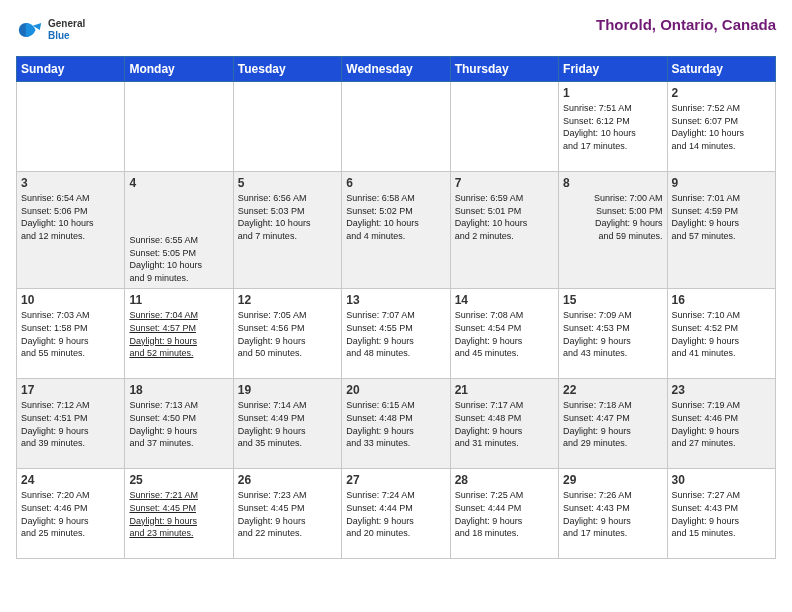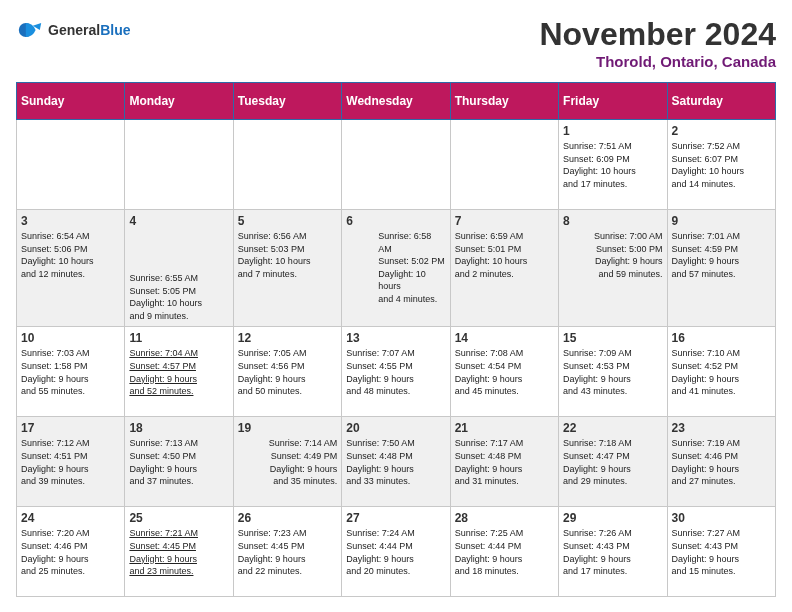--- a/index.html
+++ b/index.html
@@ -16,22 +16,22 @@
       align-items: flex-start;
       margin-bottom: 12px;
     }
     .logo {
       display: flex;
       align-items: center;
       gap: 4px;
     }
     .logo-text {
       display: flex;
-      flex-direction: row;
-      font-size: 14px;
+      flex-direction: column;
+      font-size: 10px;
       font-weight: bold;
       line-height: 1.2;
     }
     .logo-text .general { color: #333; }
     .logo-text .blue { color: #1a6fbd; }
     .logo-icon {
       width: 28px;
       height: 28px;
     }
     .title-block {
@@ -46,25 +46,25 @@
       font-size: 15px;
       font-weight: bold;
       color: #701a75;
     }
     table {
       width: 100%;
       border-collapse: collapse;
       table-layout: fixed;
     }
     thead tr th {
-      background-color: #be185d;
+      background-color: #1d4ed8;
       color: #fff;
       font-size: 12px;
       font-weight: bold;
-      padding: 11px 4px;
+      padding: 5px 4px;
       text-align: left;
       border: 1px solid #2d6aa8;
     }
     tbody tr td {
       border: 1px solid #c8c8c8;
       vertical-align: top;
       padding: 4px;
       font-size: 9.5px;
       color: #333;
       height: 90px;
@@ -98,21 +98,20 @@
       <circle cx="14" cy="20" r="10" fill="#1a6fbd"></circle>
       <path d="M14 10 Q24 10 28 20 Q24 30 14 30" fill="#1a8fdf"></path>
       <path d="M24 14 L36 10 L34 20 Z" fill="#1a8fdf"></path>
     </svg>
     <div class="logo-text">
       <span class="general">General</span>
       <span class="blue">Blue</span>
     </div>
   </div>
   <div class="title-block">
-    <h1>November 2024</h1>
     <h2>Thorold, Ontario, Canada</h2>
   </div>
 </div>
 
 <table>
   <thead>
     <tr>
     <th>Sunday</th>
         <th>Monday</th>
         <th>Tuesday</th>
@@ -125,21 +124,21 @@
   <tbody>
   <tr>
         <td class="empty-cell"></td>
         <td class="empty-cell"></td>
         <td class="empty-cell"></td>
         <td class="empty-cell"></td>
         <td class="empty-cell"></td>
         <td>
           <div class="day-number">1</div>
           <div class="day-info" style="white-space: pre-line;">Sunrise: 7:51 AM
-Sunset: 6:09 PM
+Sunset: 6:12 PM
 Daylight: 10 hours
 and 17 minutes.</div>
         </td>
         <td>
           <div class="day-number">2</div>
           <div class="day-info" style="white-space: pre-line;">Sunrise: 7:52 AM
 Sunset: 6:07 PM
 Daylight: 10 hours
 and 14 minutes.</div>
         </td>
@@ -161,21 +160,21 @@
         </td>
         <td>
           <div class="day-number">5</div>
           <div class="day-info" style="white-space: pre-line;">Sunrise: 6:56 AM
 Sunset: 5:03 PM
 Daylight: 10 hours
 and 7 minutes.</div>
         </td>
         <td>
           <div class="day-number">6</div>
-          <div class="day-info" style="white-space: pre-line; margin-left: 32px;">Sunrise: 6:58 AM
+          <div class="day-info" style="white-space: pre-line;">Sunrise: 6:58 AM
 Sunset: 5:02 PM
 Daylight: 10 hours
 and 4 minutes.</div>
         </td>
         <td>
           <div class="day-number">7</div>
           <div class="day-info" style="white-space: pre-line;">Sunrise: 6:59 AM
 Sunset: 5:01 PM
 Daylight: 10 hours
 and 2 minutes.</div>
@@ -256,28 +255,28 @@
         </td>
         <td>
           <div class="day-number">18</div>
           <div class="day-info" style="white-space: pre-line;">Sunrise: 7:13 AM
 Sunset: 4:50 PM
 Daylight: 9 hours
 and 37 minutes.</div>
         </td>
         <td>
           <div class="day-number">19</div>
-          <div class="day-info" style="white-space: pre-line; text-align: right;">Sunrise: 7:14 AM
+          <div class="day-info" style="white-space: pre-line;">Sunrise: 7:14 AM
 Sunset: 4:49 PM
 Daylight: 9 hours
 and 35 minutes.</div>
         </td>
         <td>
           <div class="day-number">20</div>
-          <div class="day-info" style="white-space: pre-line;">Sunrise: 7:50 AM
+          <div class="day-info" style="white-space: pre-line;">Sunrise: 6:15 AM
 Sunset: 4:48 PM
 Daylight: 9 hours
 and 33 minutes.</div>
         </td>
         <td>
           <div class="day-number">21</div>
           <div class="day-info" style="white-space: pre-line;">Sunrise: 7:17 AM
 Sunset: 4:48 PM
 Daylight: 9 hours
 and 31 minutes.</div>

